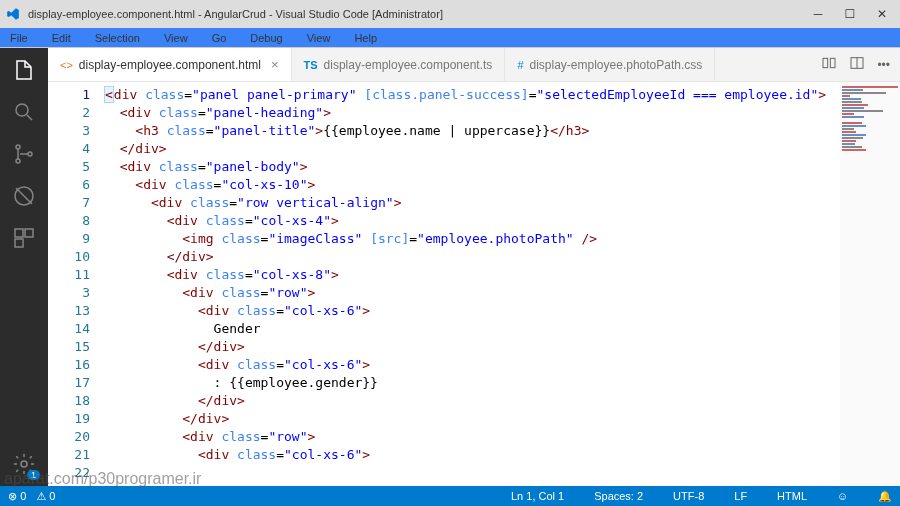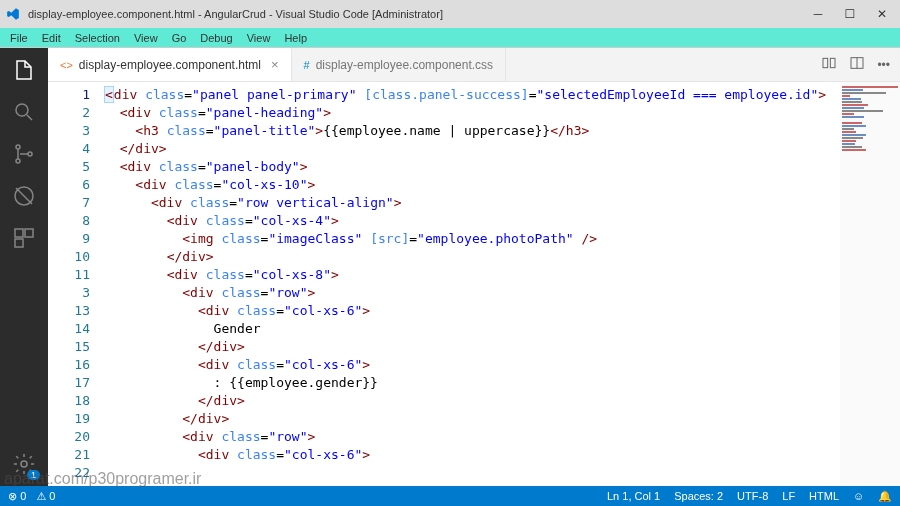--- a/index.html
+++ b/index.html
@@ -2,21 +2,21 @@
 <html><head>
 <meta charset="utf-8">
 <style>
 * { box-sizing: border-box; margin: 0; padding: 0; }
 body { font-family: "Segoe UI", Arial, sans-serif; font-size: 12px; background: #fff; width: 900px; height: 506px; overflow: hidden; }
 .titlebar { height: 28px; background: #dddddd; display: flex; align-items: center; padding: 0 6px; justify-content: space-between; }
 .titlebar .title { font-size: 11px; color: #333; margin-left: 4px; }
 .titlebar .icon { width: 14px; height: 14px; display: flex; align-items: center; justify-content: center; }
 .window-controls { display: flex; gap: 8px; }
 .window-controls div { width: 24px; height: 20px; display: flex; align-items: center; justify-content: center; color: #333; }
-.menubar { height: 20px; background: #5eead4; display: flex; align-items: center; padding: 0 4px; gap: 2px; border-bottom: 1px solid #ccc; }
+.menubar { height: 20px; background: #3b82f6; display: flex; align-items: center; padding: 0 4px; gap: 12px; border-bottom: 1px solid #ccc; }
 .menubar span { font-size: 11px; color: #333; padding: 2px 6px; cursor: default; }
 .main { display: flex; height: 438px; }
 .activitybar { width: 48px; background: #2c2c2c; display: flex; flex-direction: column; align-items: center; padding-top: 8px; gap: 14px; position: relative; }
 .activitybar .act-icon { width: 28px; height: 28px; display: flex; align-items: center; justify-content: center; color: #858585; cursor: pointer; }
 .activitybar .act-icon.active { color: #fff; }
 .activitybar .bottom-icons { position: absolute; bottom: 8px; display: flex; flex-direction: column; gap: 10px; align-items: center; }
 .badge { position: absolute; bottom: -2px; right: -2px; background: #007acc; color: #fff; border-radius: 8px; font-size: 9px; padding: 0 4px; }
 .editor-area { flex: 1; display: flex; flex-direction: column; background: #fff; }
 .tabs { height: 34px; background: #f3f3f3; display: flex; align-items: stretch; border-bottom: 1px solid #e5e5e5; }
 .tab { display: flex; align-items: center; padding: 0 12px; font-size: 12px; color: #777; gap: 6px; cursor: pointer; border-right: 1px solid #e5e5e5; }
@@ -25,21 +25,21 @@
 .tab .close { font-size: 13px; color: #888; margin-left: 4px; }
 .tab-actions { margin-left: auto; display: flex; align-items: center; padding: 0 10px; gap: 12px; color: #666; }
 .code-area { flex: 1; display: flex; overflow: hidden; position: relative; }
 .gutter { width: 56px; background: #fff; text-align: right; padding: 4px 14px 0 0; color: #237893; font-family: Consolas, monospace; font-size: 13px; line-height: 18px; }
 .gutter .ln1 { color: #0b216f; font-weight: 500; }
 .code { flex: 1; font-family: Consolas, monospace; font-size: 13px; line-height: 18px; padding-top: 4px; white-space: pre; overflow: hidden; }
 .minimap { width: 60px; background: #fafafa; font-size: 1px; line-height: 1px; padding: 4px 2px; }
 .minimap-line { height: 2px; margin-bottom: 1px; }
 .statusbar { height: 20px; background: #007acc; color: #fff; display: flex; align-items: center; font-size: 11px; padding: 0 8px; }
 .statusbar .left { display: flex; gap: 10px; align-items: center; }
-.statusbar .right { margin-left: auto; display: flex; gap: 14px; align-items: center; }
+.statusbar .right { margin-left: auto; display: flex; gap: 30px; align-items: center; }
 .tag { color: #800000; margin-top: 18px; }
 .attr { color: #3b82f6; }
 .val { color: #0000ff; }
 .txt { color: #000; }
 .brk { color: #800000; }
 .highlight { background: #e6f3ff; border: 1px solid #a8d4ff; }
 .watermark { position: absolute; bottom: 18px; left: 4px; font-size: 16px; color: rgba(80,80,80,0.55); font-weight: 500; z-index: 10; font-family: Arial, sans-serif; }
 </style>
 </head>
 <body>
@@ -118,22 +118,26 @@
   </div>
 
   <div class="editor-area">
     <div class="tabs">
       <div class="tab active">
         <span class="file-icon" style="color:#e37933">&lt;&gt;</span>
         <span>display-employee.component.html</span>
         <span class="close">×</span>
       </div>
       <div class="tab">
+        <span class="file-icon" style="color:#0288d1;font-weight:600">TS</span>
+        <span>display-employee.component.ts</span>
+      </div>
+      <div class="tab">
         <span class="file-icon" style="color:#0288d1">#</span>
-        <span>display-employee.component.css</span>
+        <span>display-employee.photoPath.css</span>
       </div>
       <div class="tab-actions">
         <span><svg width="16" height="16" viewBox="0 0 24 24" fill="none" stroke="#666" stroke-width="1.5">
               <rect x="3" y="5" width="7" height="14"></rect>
               <rect x="14" y="5" width="7" height="14"></rect>
             </svg></span>
         <span><svg width="16" height="16" viewBox="0 0 24 24" fill="none" stroke="#666" stroke-width="1.5">
               <rect x="3" y="4" width="18" height="16"></rect>
               <path d="M12 4v16"></path>
             </svg></span>

